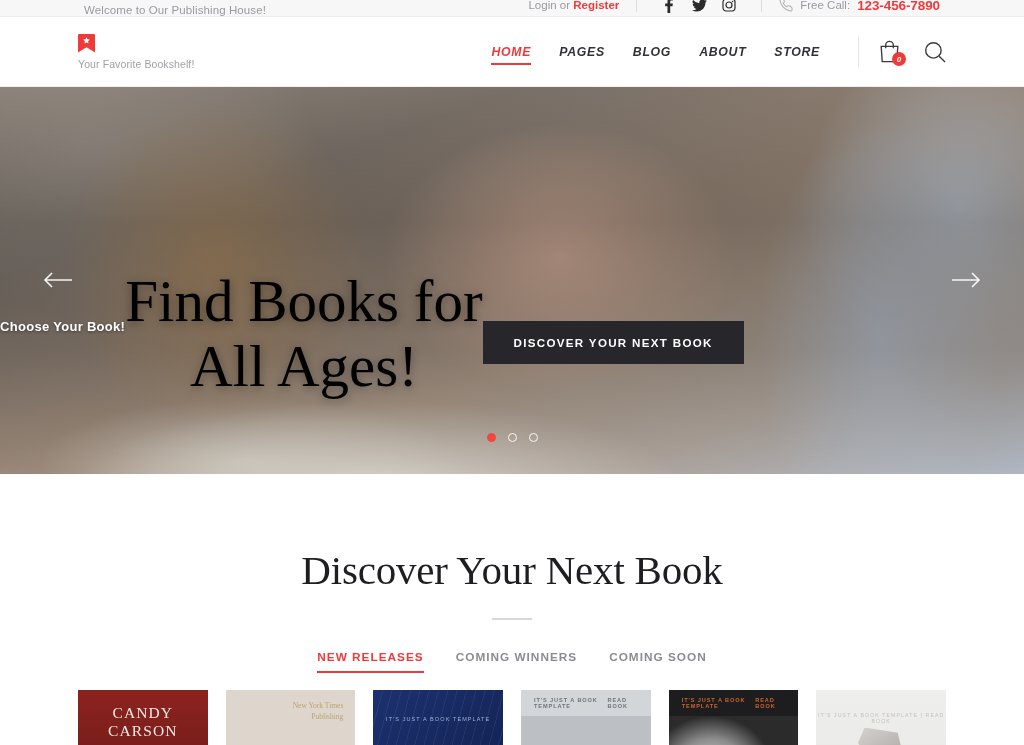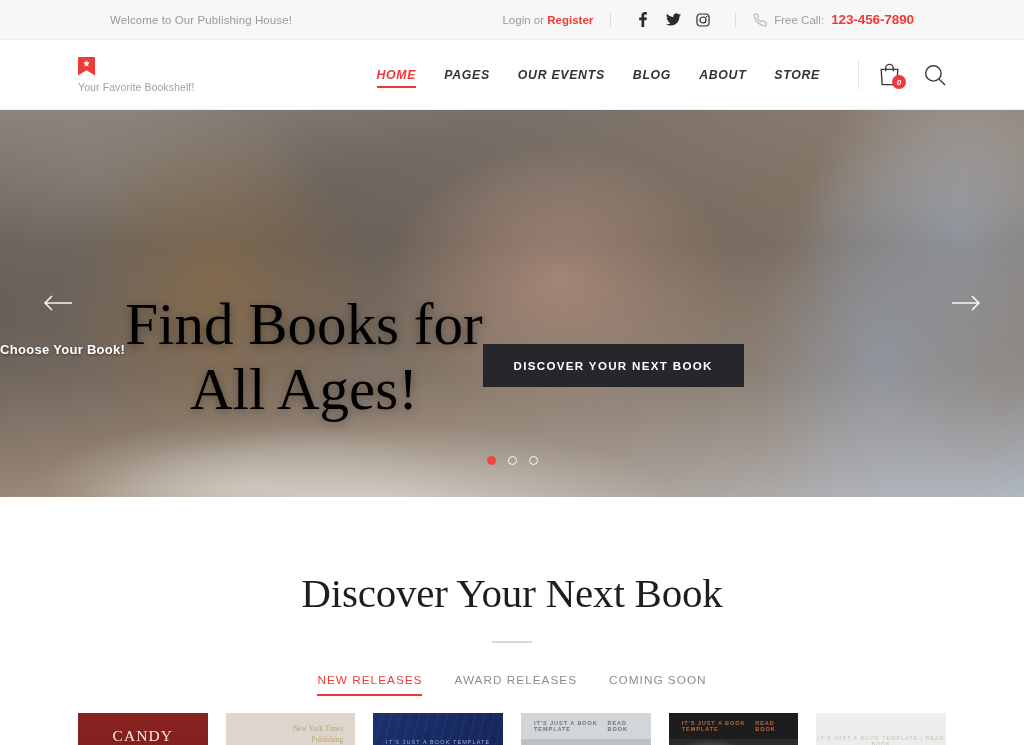--- a/index.html
+++ b/index.html
@@ -5,26 +5,26 @@
   * { box-sizing: border-box; margin: 0; padding: 0; }
   html, body {
     width: 1024px; height: 745px;
     overflow: hidden;
     background: #ffffff;
     font-family: "Liberation Sans", sans-serif;
   }
 
   
   .topbar {
-    height: 40px;
+    height: 17px;
     background: #f7f7f7;
     border-bottom: 1px solid #ededed;
     display: flex;
-    align-items: center;
-    padding: 0 110px;
+    align-items: flex-end;
+    padding: 0 84px;
     font-size: 11.5px;
   }
   .topbar-welcome {
     color: #9a9aa2;
     letter-spacing: .1px;
   }
   .topbar-right {
     margin-left: auto;
     display: flex;
     align-items: center;
@@ -185,21 +185,21 @@
   }
   .sec-divider {
     width: 40px; height: 1.5px; background: #d8d8d8;
     margin: 24px auto 0;
   }
   .tabs {
     display: flex; justify-content: center; align-items: center;
     gap: 0; margin-top: 30px;
   }
   .tab {
-    font-size: 11.8px; font-weight: 400; letter-spacing: 1px;
+    font-size: 11.8px; font-weight: 700; letter-spacing: 1px;
     color: #8b8b92; padding: 0 16px 9px; position: relative;
     cursor: pointer;
   }
   .tab.active { color: #ef3a3a; }
   .tab.active::after {
     content: ""; position: absolute;
     left: 16px; right: 16px; bottom: 0;
     height: 1.8px; background: #ef3a3a;
   }
 
@@ -337,21 +337,20 @@
             <path d="M8.5 3.2l1 2.1 2.3.3-1.7 1.6.4 2.3-2-1.1-2 1.1.4-2.3L5.2 5.6l2.3-.3z" fill="#fff"></path>
           </svg>
       </span>
     </div>
     <div class="logo-tag">Your Favorite Bookshelf!</div>
   </div>
 
   <nav class="nav">
     <div class="nav-item active">HOME</div>
     <div class="nav-item">PAGES</div>
-    <div class="nav-item">OUR EVENTS</div>
     <div class="nav-item">BLOG</div>
     <div class="nav-item">ABOUT</div>
     <div class="nav-item">STORE</div>
 
     <div class="nav-sep"></div>
 
     <div class="header-icons">
       <div class="cart-btn">
         <svg width="21" height="23" viewBox="0 0 21 23" fill="none" stroke="currentColor" stroke-width="1.35">
             <path d="M2.2 6.4h16.6l-1 15.2H3.2z"></path>
@@ -399,21 +398,21 @@
     <div class="dot"></div>
   </div>
 </div>
 
 <div class="discover">
   <h2 class="sec-title">Discover Your Next Book</h2>
   <div class="sec-divider"></div>
 
   <div class="tabs">
     <div class="tab active">NEW RELEASES</div>
-    <div class="tab">AWARD RELEASES</div>
+    <div class="tab">COMING WINNERS</div>
     <div class="tab">COMING SOON</div>
   </div>
 
   <div class="books">
 
     <div class="book bk1">
       <div class="bk-author">CANDY CARSON</div>
 
     </div>
 

